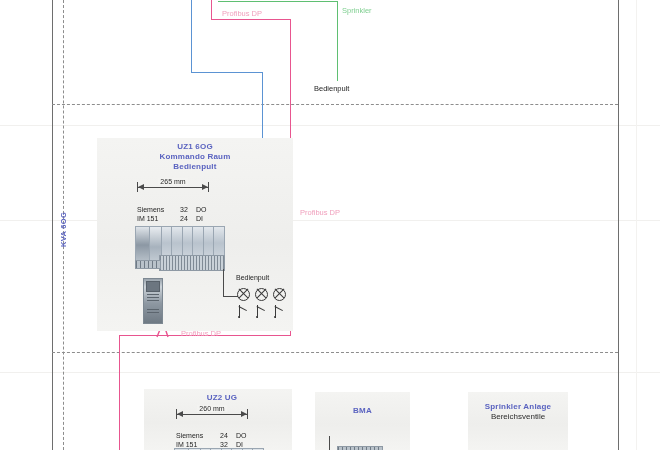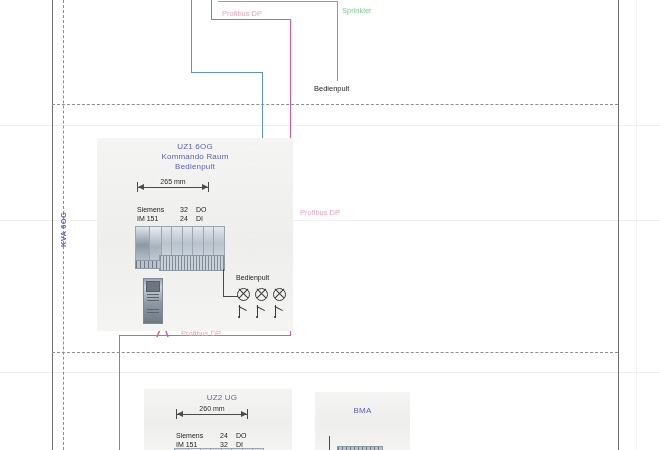--- a/index.html
+++ b/index.html
@@ -58,21 +58,21 @@
   .panel.shaded {
     background: linear-gradient(180deg, #f4f4f2 0%, #eeeeec 55%, #f4f4f2 100%);
   }
 
   .panel-title {
     position: absolute;
     left: 0;
     right: 0;
     text-align: center;
     color: #5a63c0;
-    font-weight: normal;
+    font-weight: bold;
     font-size: 8px;
     line-height: 10px;
     letter-spacing: .2px;
   }
   .panel-subtitle {
     position: absolute;
     left: 0;
     right: 0;
     text-align: center;
     color: #2b2b2b;
@@ -439,14 +439,18 @@
     </div>
   </div>
 
   <div class="panel shaded" style="left:315px; top:392px; width:95px; height:58px;">
     <div class="panel-title" style="top:14px;text-align:center;">BMA</div>
 
     <div class="wire wire-v w-signal" style="left:14px; top:44px; height:14px;"></div>
     <div class="plc-strip" style="left:22px; top:54px; width:44px; height:5px;"></div>
   </div>
 
+  <div class="panel shaded" style="left:468px; top:392px; width:100px; height:58px;">
+    <div class="panel-title" style="top:10px;">Sprinkler Anlage</div>
+    <div class="panel-subtitle" style="top:20px;">Bereichsventile</div>
+  </div>
 
 </div>
 
 </body></html>

